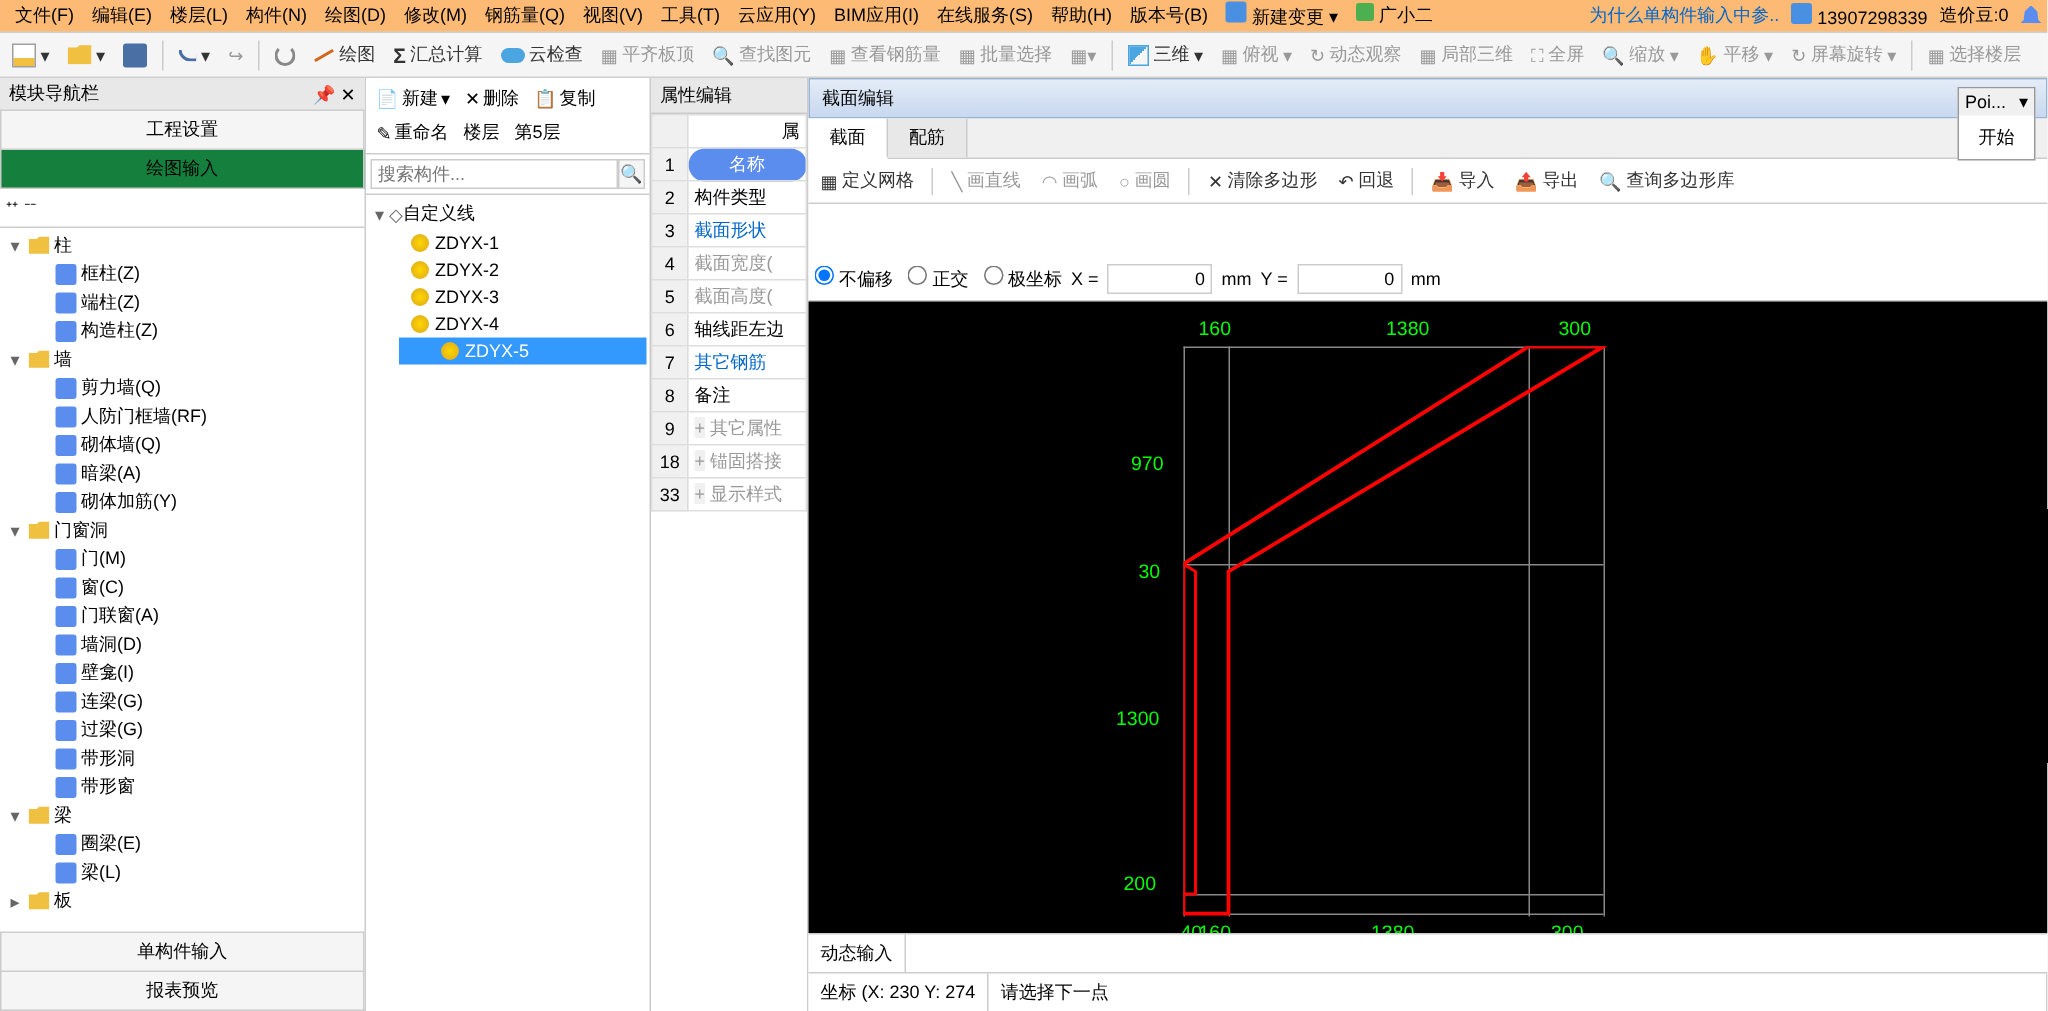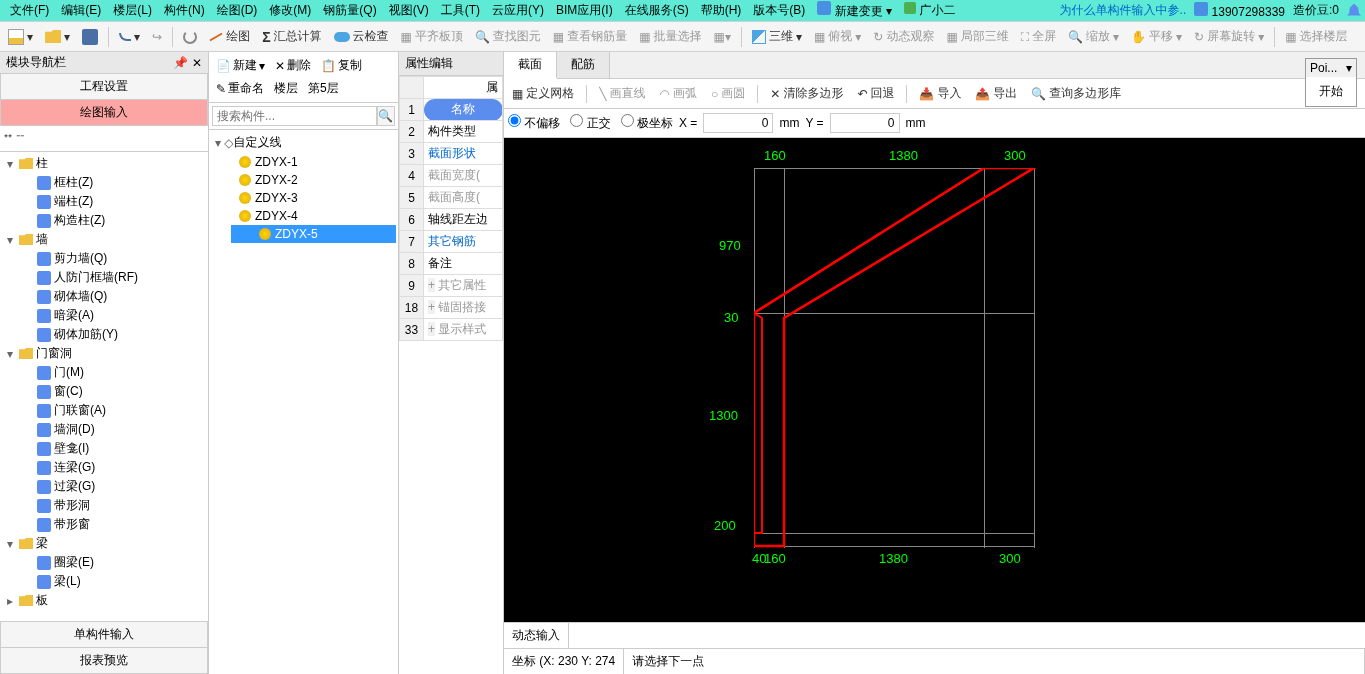--- a/index.html
+++ b/index.html
@@ -1,19 +1,19 @@
 <!DOCTYPE html>
 <html><head>
 <meta charset="utf-8">
 <style>
 * { margin: 0; padding: 0; box-sizing: border-box; font-family: "Microsoft YaHei", SimSun, sans-serif; font-size: 12px; }
 body { background: #f0f0f0; width: 1365px; height: 674px; overflow: hidden; }
 
 
-.menubar { background: #5eead4; height: 22px; display: flex; align-items: center; padding: 0 4px; border-bottom: 1px solid #d0d0d0; }
+.menubar { background: #fdba74; height: 22px; display: flex; align-items: center; padding: 0 4px; border-bottom: 1px solid #d0d0d0; }
 .menu-item { padding: 2px 6px; cursor: pointer; }
 .menubar-right { margin-left: auto; display: flex; align-items: center; gap: 8px; }
 .blue-link { color: #0066cc; }
 .green-icon { width: 12px; height: 12px; background: #4caf50; border-radius: 2px; display: inline-block; }
 .user-icon { width: 14px; height: 14px; background: #4a90e2; display: inline-block; border-radius: 2px; }
 .bell-icon { width: 14px; height: 14px; background: #5b8def; clip-path: polygon(50% 0, 80% 30%, 85% 70%, 100% 85%, 0 85%, 15% 70%, 20% 30%); display: inline-block; }
 
 
 .toolbar { background: #f5f5f5; height: 30px; display: flex; align-items: center; padding: 0 4px; border-bottom: 1px solid #d0d0d0; gap: 4px; }
 .tb-btn { padding: 2px 4px; display: flex; align-items: center; gap: 3px; cursor: pointer; color: #333; }
@@ -27,24 +27,24 @@
 .ico-replay { width: 14px; height: 14px; border: 2px solid #888; border-radius: 50%; border-top-color: transparent; }
 .ico-draw { width: 14px; height: 2px; background: #d4651a; transform: rotate(-30deg); }
 .ico-sigma { font-weight: bold; font-size: 14px; color: #333; }
 .ico-cloud { width: 16px; height: 10px; background: #4aa5e0; border-radius: 8px; }
 .ico-3d { width: 14px; height: 14px; border: 1px solid #4aa5e0; background: linear-gradient(135deg, #4aa5e0 50%, transparent 50%); }
 
 
 .main { display: flex; height: calc(674px - 52px); }
 
 
-.left-panel { width: 209px; background: #fff; border-right: 1px solid #ccc; display: flex; flex-direction: column; }
+.left-panel { width: 244px; background: #fff; border-right: 1px solid #ccc; display: flex; flex-direction: column; }
 .panel-header { background: #e8e8e8; padding: 2px 6px; border-bottom: 1px solid #ccc; display: flex; justify-content: space-between; align-items: center; }
 .panel-tab { background: #f5f5f5; padding: 4px; text-align: center; border: 1px solid #ccc; border-top: none; cursor: pointer; }
-.panel-tab.active { background: #fca5a5; }
+.panel-tab.active { background: #15803d; }
 .panel-icons { padding: 4px; display: flex; gap: 4px; border-bottom: 1px solid #ccc; }
 .tree { flex: 1; overflow-y: auto; padding: 2px; }
 .tree-node { display: flex; align-items: center; padding: 1px 2px; cursor: pointer; white-space: nowrap; }
 .tree-toggle { width: 12px; text-align: center; color: #666; }
 .tree-icon { width: 14px; height: 14px; margin: 0 3px; display: inline-block; }
 .folder-icon { background: #f0c040; clip-path: polygon(0 20%, 40% 20%, 50% 10%, 100% 10%, 100% 90%, 0 90%); }
 .item-icon { background: #5b8def; border-radius: 2px; }
 .indent-2 { padding-left: 32px; }
 .panel-footer { border-top: 1px solid #ccc; }
 
@@ -73,21 +73,21 @@
 .prop-expand { width: 12px; text-align: center; background: #f0f0f0; }
 
 
 .editor { flex: 1; display: flex; flex-direction: column; background: #fff; position: relative; }
 .editor-title { background: linear-gradient(#e4ecf7, #c8d8ef); padding: 4px 8px; border: 1px solid #99b4d1; }
 .editor-tabs { display: flex; background: #f0f0f0; border-bottom: 1px solid #ccc; }
 .editor-tab { padding: 4px 14px; border-right: 1px solid #ccc; cursor: pointer; background: #e8e8e8; }
 .editor-tab.active { background: #fff; border-bottom: 2px solid #fff; margin-bottom: -1px; }
 .editor-toolbar { display: flex; align-items: center; padding: 4px; gap: 6px; border-bottom: 1px solid #ccc; flex-wrap: wrap; }
 .editor-toolbar .tb-sep { height: 18px; }
-.coord-bar { display: flex; align-items: center; padding: 4px; gap: 6px; border-bottom: 1px solid #ccc; }
+.coord-bar { display: flex; align-items: center; padding: 4px; gap: 6px; border-bottom: 1px solid #ccc; margin-top: 36px; }
 .coord-input { width: 70px; border: 1px solid #ccc; padding: 2px 4px; text-align: right; }
 .radio-group { display: flex; gap: 10px; }
 .canvas-area { flex: 1; background: #000; position: relative; overflow: hidden; }
 .dim-text { position: absolute; color: #00ff00; font-size: 13px; }
 .grid-line { position: absolute; background: #888; }
 .status-bar { display: flex; border-top: 1px solid #ccc; }
 .status-cell { padding: 4px 8px; border-right: 1px solid #ccc; }
 
 
 .float-box { position: absolute; top: 58px; right: 8px; width: 52px; background: #fff; border: 1px solid #999; z-index: 10; }
@@ -383,20 +383,21 @@
           </tr>
       <tr>
             <td class="prop-row-num">33</td>
             <td class="prop-gray"><span class="prop-expand">+</span> <span>显示样式</span></td>
           </tr>
     </tbody>
       </table>
   </div>
 
   <div class="editor">
+    <div class="editor-title">截面编辑</div>
     <div class="editor-tabs">
       <div class="editor-tab active">截面</div>
       <div class="editor-tab">配筋</div>
     </div>
     <div class="editor-toolbar">
       <span class="tb-btn">▦ <span>定义网格</span></span>
       <span class="tb-sep"></span>
       <span class="tb-btn disabled">╲ <span>画直线</span></span>
       <span class="tb-btn disabled">◠ <span>画弧</span></span>
       <span class="tb-btn disabled">○ <span>画圆</span></span>

